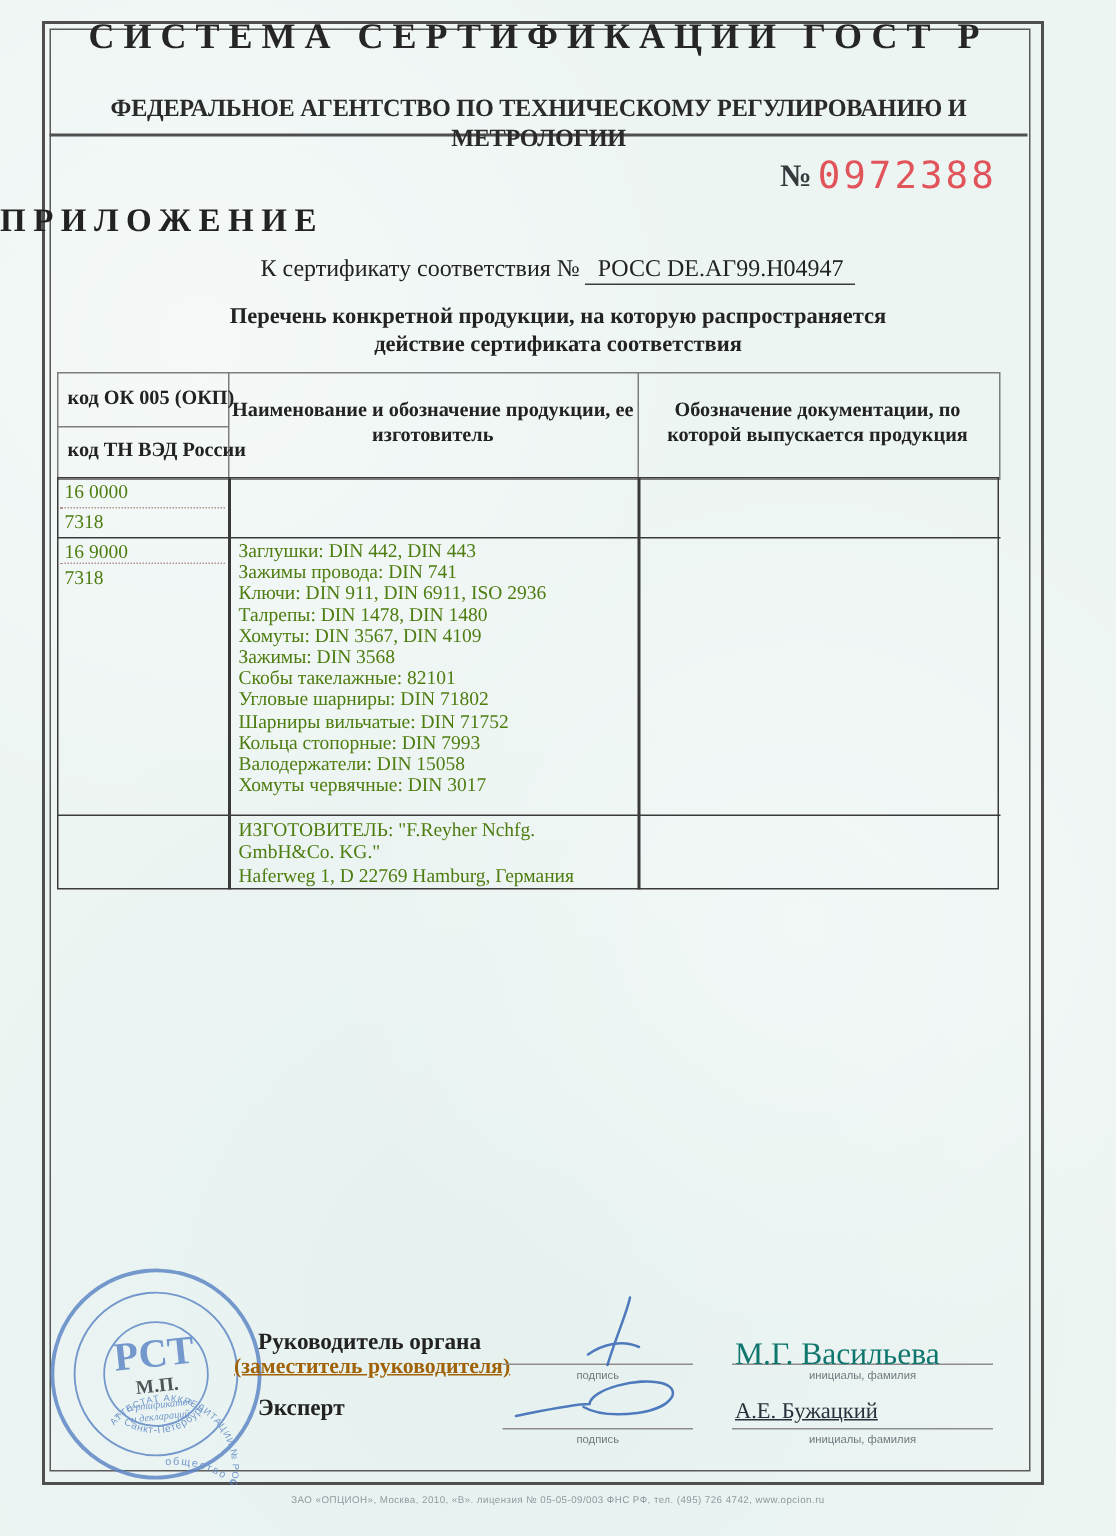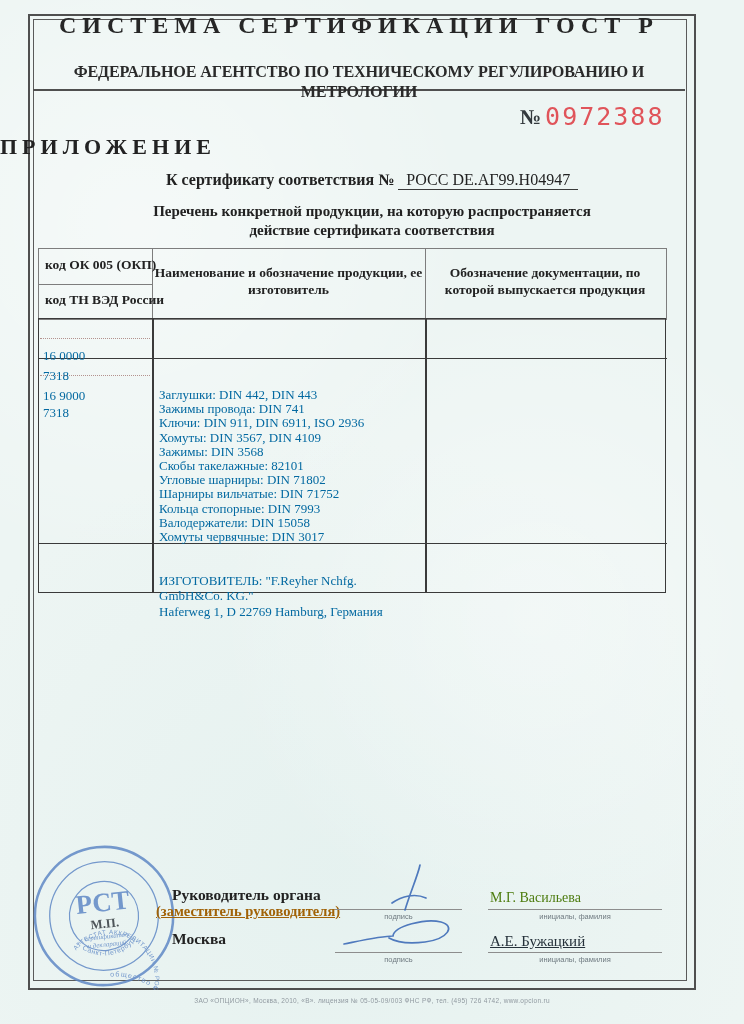--- a/index.html
+++ b/index.html
@@ -20,21 +20,21 @@
   
   .hdr-band{left:33px;top:19px;width:652px;height:70px;border-bottom:2px solid #4f4f4f;}
   .hdr-title{left:33px;top:12px;width:652px;text-align:center;font-size:24px;font-weight:bold;letter-spacing:6px;color:#262626;}
   .hdr-sub{left:33px;top:62px;width:652px;text-align:center;font-size:16.5px;font-weight:bold;letter-spacing:-0.2px;color:#2a2a2a;transform:scaleX(.98);}
   
   .serial{left:520px;top:102px;white-space:nowrap;}
   .serial .no{font-size:21px;color:#33393d;font-weight:bold;}
   .serial .digits{font-family:"DejaVu Sans Mono", monospace;font-size:25px;color:#e0545a;letter-spacing:2px;vertical-align:-1px;}
   .doc-title{left:0;top:134px;width:744px;font-size:22px;font-weight:bold;letter-spacing:5px;color:#222;}
   .ref-line{left:0;top:171px;width:744px;text-align:center;font-size:16px;color:#222;}
-  .ref-line .lbl{font-weight:bold;}
+  .ref-line .lbl{font-weight:normal;}
   .ref-line .num{border-bottom:1.2px solid #3a3a3a;padding:0 8px 1px 8px;text-align:right;}
   .desc1{left:0;top:203px;width:744px;text-align:center;font-size:15px;font-weight:bold;color:#222;}
   .desc2{left:0;top:222px;width:744px;text-align:center;font-size:15px;font-weight:bold;color:#222;}
   
   .tbl{left:38px;top:248px;width:629px;height:345px;}
   .hdr-box{position:absolute;left:0;top:0;width:627px;height:70px;border:1px solid #7d7d7d;}
   .v-light1{position:absolute;left:114px;top:0;width:1px;height:70px;background:#7d7d7d;}
   .v-light2{position:absolute;left:387px;top:0;width:1px;height:70px;background:#7d7d7d;}
   .h-col1split{position:absolute;left:0;top:36px;width:114px;height:1px;background:#7d7d7d;}
   .data-box{position:absolute;left:0;top:70px;width:626px;height:273px;border:1.5px solid #3a3a3a;}
@@ -42,40 +42,40 @@
   .v-dark2{position:absolute;left:387px;top:70px;width:1.5px;height:275px;background:#3a3a3a;}
   .h-dark1{position:absolute;left:0;top:110px;width:629px;height:1.2px;background:#3a3a3a;}
   .h-dark2{position:absolute;left:0;top:295px;width:629px;height:1.2px;background:#3a3a3a;}
   .dotted1{position:absolute;left:2px;top:90px;width:110px;border-bottom:1.5px dotted #b4928e;}
   .dotted2{position:absolute;left:2px;top:127px;width:110px;border-bottom:1.5px dotted #b4928e;}
   .th{position:absolute;font-size:13.5px;font-weight:bold;color:#222;}
   .th-c1a{left:7px;top:9px;}
   .th-c1b{left:7px;top:44px;}
   .th-c2{left:114px;top:16px;width:273px;text-align:center;line-height:17px;}
   .th-c3{left:387px;top:16px;width:240px;text-align:center;line-height:17px;}
-  .cell{position:absolute;font-size:13px;color:#0369a1;margin-top:28px;}
+  .cell{position:absolute;font-size:13px;color:#4d7c0f;}
   .okp1a{left:5px;top:72px;} .okp1b{left:5px;top:92px;}
   .okp2a{left:5px;top:112px;} .okp2b{left:5px;top:129px;}
   .products{left:121px;top:112px;width:262px;line-height:14.2px;font-size:13px;}
   .mfr{left:121px;top:297px;width:262px;line-height:15.4px;font-size:13px;}
   
   .role1a{left:172px;top:886px;font-size:15.5px;font-weight:bold;color:#222;text-align:right;}
   .role1b{left:156px;top:903px;font-size:14.5px;font-weight:bold;text-decoration:underline;color:#a16207;}
   .role2{left:172px;top:930px;font-size:15.5px;font-weight:bold;color:#222;}
   .sigline{height:1px;background:#8d8d8d;}
   .sigline1{left:335px;top:909px;width:127px;}
   .sigline2{left:335px;top:952px;width:127px;}
   .nameline1{left:488px;top:909px;width:174px;height:1px;background:#8d8d8d;}
   .nameline2{left:488px;top:952px;width:174px;height:1px;background:#8d8d8d;}
   .cap{font-size:7.5px;color:#6f7a80;font-family:"Liberation Sans", sans-serif;}
   .cap-s1{left:335px;top:912px;width:127px;text-align:center;}
   .cap-s2{left:335px;top:955px;width:127px;text-align:center;}
   .cap-n1{left:488px;top:912px;width:174px;text-align:center;}
   .cap-n2{left:488px;top:955px;width:174px;text-align:center;}
-  .name1{left:490px;top:890px;font-size:14px;color:#4d7c0f;}
+  .name1{left:490px;top:890px;font-size:21px;color:#0f766e;}
   .name2{left:490px;top:933px;font-size:15px;color:#25313a;text-decoration:underline;}
   
   .footer{left:0;top:997px;width:744px;text-align:center;font-size:6.5px;letter-spacing:.3px;color:#9099a0;font-family:"Liberation Sans", sans-serif;}
   
   .stamp{left:30px;top:842px;width:148px;height:148px;}
   .handsig{left:330px;top:855px;width:140px;height:110px;}
 </style>
 </head>
 <body>
 
@@ -122,20 +122,21 @@
 
   <div class="cell okp1a">16 0000</div>
   <div class="cell okp1b">7318</div>
   <div class="cell okp2a">16 9000</div>
   <div class="cell okp2b">7318</div>
 
   <div class="cell products">
     <div>Заглушки: DIN 442, DIN 443</div>
     <div>Зажимы провода: DIN 741</div>
     <div>Ключи: DIN 911, DIN 6911, ISO 2936</div>
+    <div>Талрепы: DIN 1478, DIN 1480</div>
     <div>Хомуты: DIN 3567, DIN 4109</div>
     <div>Зажимы: DIN 3568</div>
     <div>Скобы такелажные: 82101</div>
     <div>Угловые шарниры: DIN 71802</div>
     <div>Шарниры вильчатые: DIN 71752</div>
     <div>Кольца стопорные: DIN 7993</div>
     <div>Валодержатели: DIN 15058</div>
     <div>Хомуты червячные: DIN 3017</div>
   </div>
 
@@ -167,21 +168,21 @@
     </text>
     <text x="75" y="70" text-anchor="middle" font-size="27" font-weight="bold" fill="#5b85c4" stroke="none">РСТ</text>
     <text x="75" y="87" text-anchor="middle" font-size="13" font-weight="bold" fill="#2c3338" stroke="none">М.П.</text>
     <text x="75" y="98" text-anchor="middle" font-size="7" font-style="italic" fill="#5b85c4" stroke="none">сертификатов</text>
     <text x="75" y="106" text-anchor="middle" font-size="7" font-style="italic" fill="#5b85c4" stroke="none">и деклараций</text>
   </g>
 </svg>
 
 <div class="abs role1a">Руководитель органа</div>
 <div class="abs role1b">(заместитель руководителя)</div>
-<div class="abs role2">Москва</div>
+<div class="abs role2">Эксперт</div>
 
 <div class="abs sigline sigline1"></div>
 <div class="abs sigline sigline2"></div>
 <div class="abs nameline1"></div>
 <div class="abs nameline2"></div>
 
 <div class="abs cap cap-s1">подпись</div>
 <div class="abs cap cap-s2">подпись</div>
 <div class="abs cap cap-n1">инициалы, фамилия</div>
 <div class="abs cap cap-n2">инициалы, фамилия</div>

